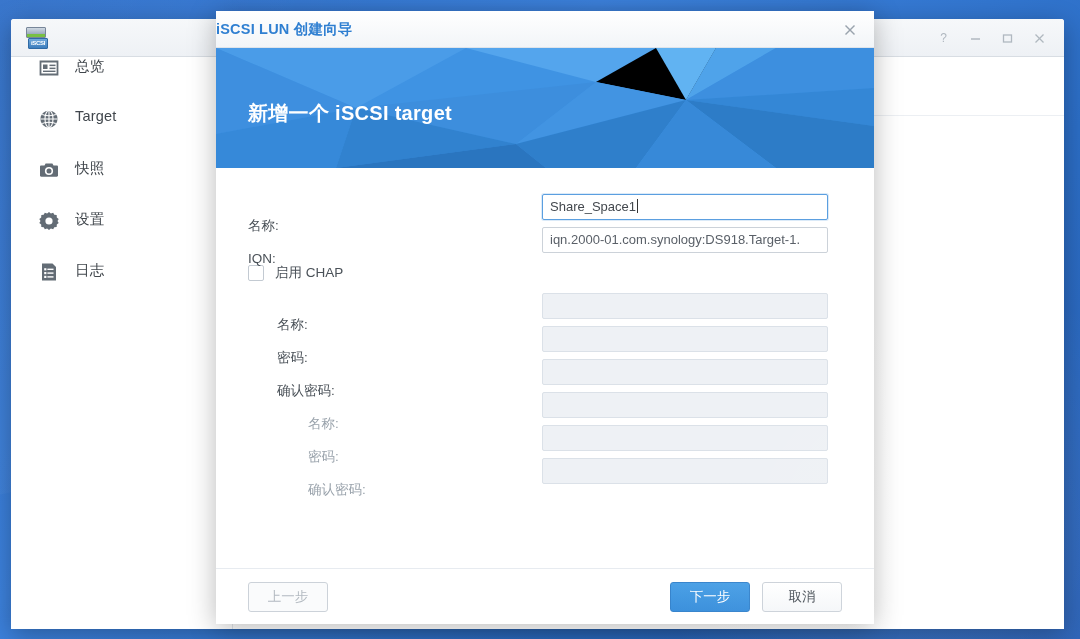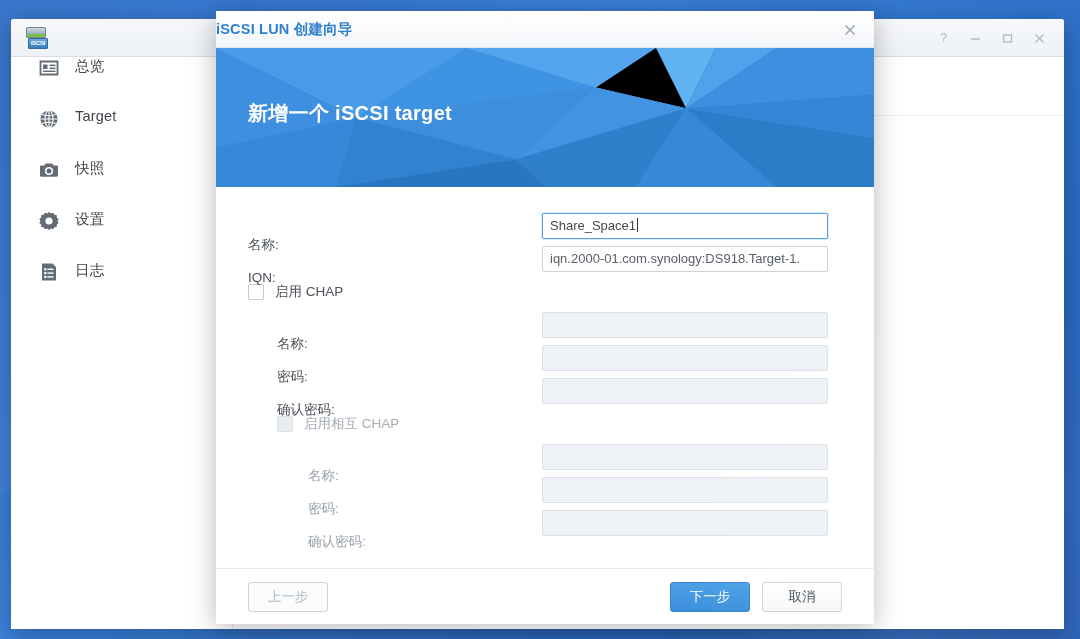--- a/index.html
+++ b/index.html
@@ -174,21 +174,21 @@
     right: 12px; top: 7px;
     width: 24px; height: 24px;
     display: flex; align-items: center; justify-content: center;
     color: #9aa3ad;
     cursor: default;
   }
 
   
   .dlg-banner {
     position: relative;
-    height: 139px;
+    height: 120px;
     background: #ef4444;
     overflow: hidden;
   }
   .dlg-banner svg.poly {
     position: absolute;
     left: 0; top: 0;
     width: 100%; height: 100%;
   }
   .banner-heading {
     position: absolute;
@@ -509,24 +509,20 @@
       </div>
       <div class="form-row indent-1">
         <span class="form-label">密码:</span>
         <div class="field disabled"></div>
       </div>
       <div class="form-row indent-1">
         <span class="form-label">确认密码:</span>
         <div class="field disabled"></div>
       </div>
 
-      <div class="chk-row indent-1">
-        <span class="chk disabled"></span>
-        <span class="chk-label dim">启用相互 CHAP</span>
-      </div>
 
       <div class="form-row indent-2">
         <span class="form-label dim">名称:</span>
         <div class="field disabled"></div>
       </div>
       <div class="form-row indent-2">
         <span class="form-label dim">密码:</span>
         <div class="field disabled"></div>
       </div>
       <div class="form-row indent-2">

